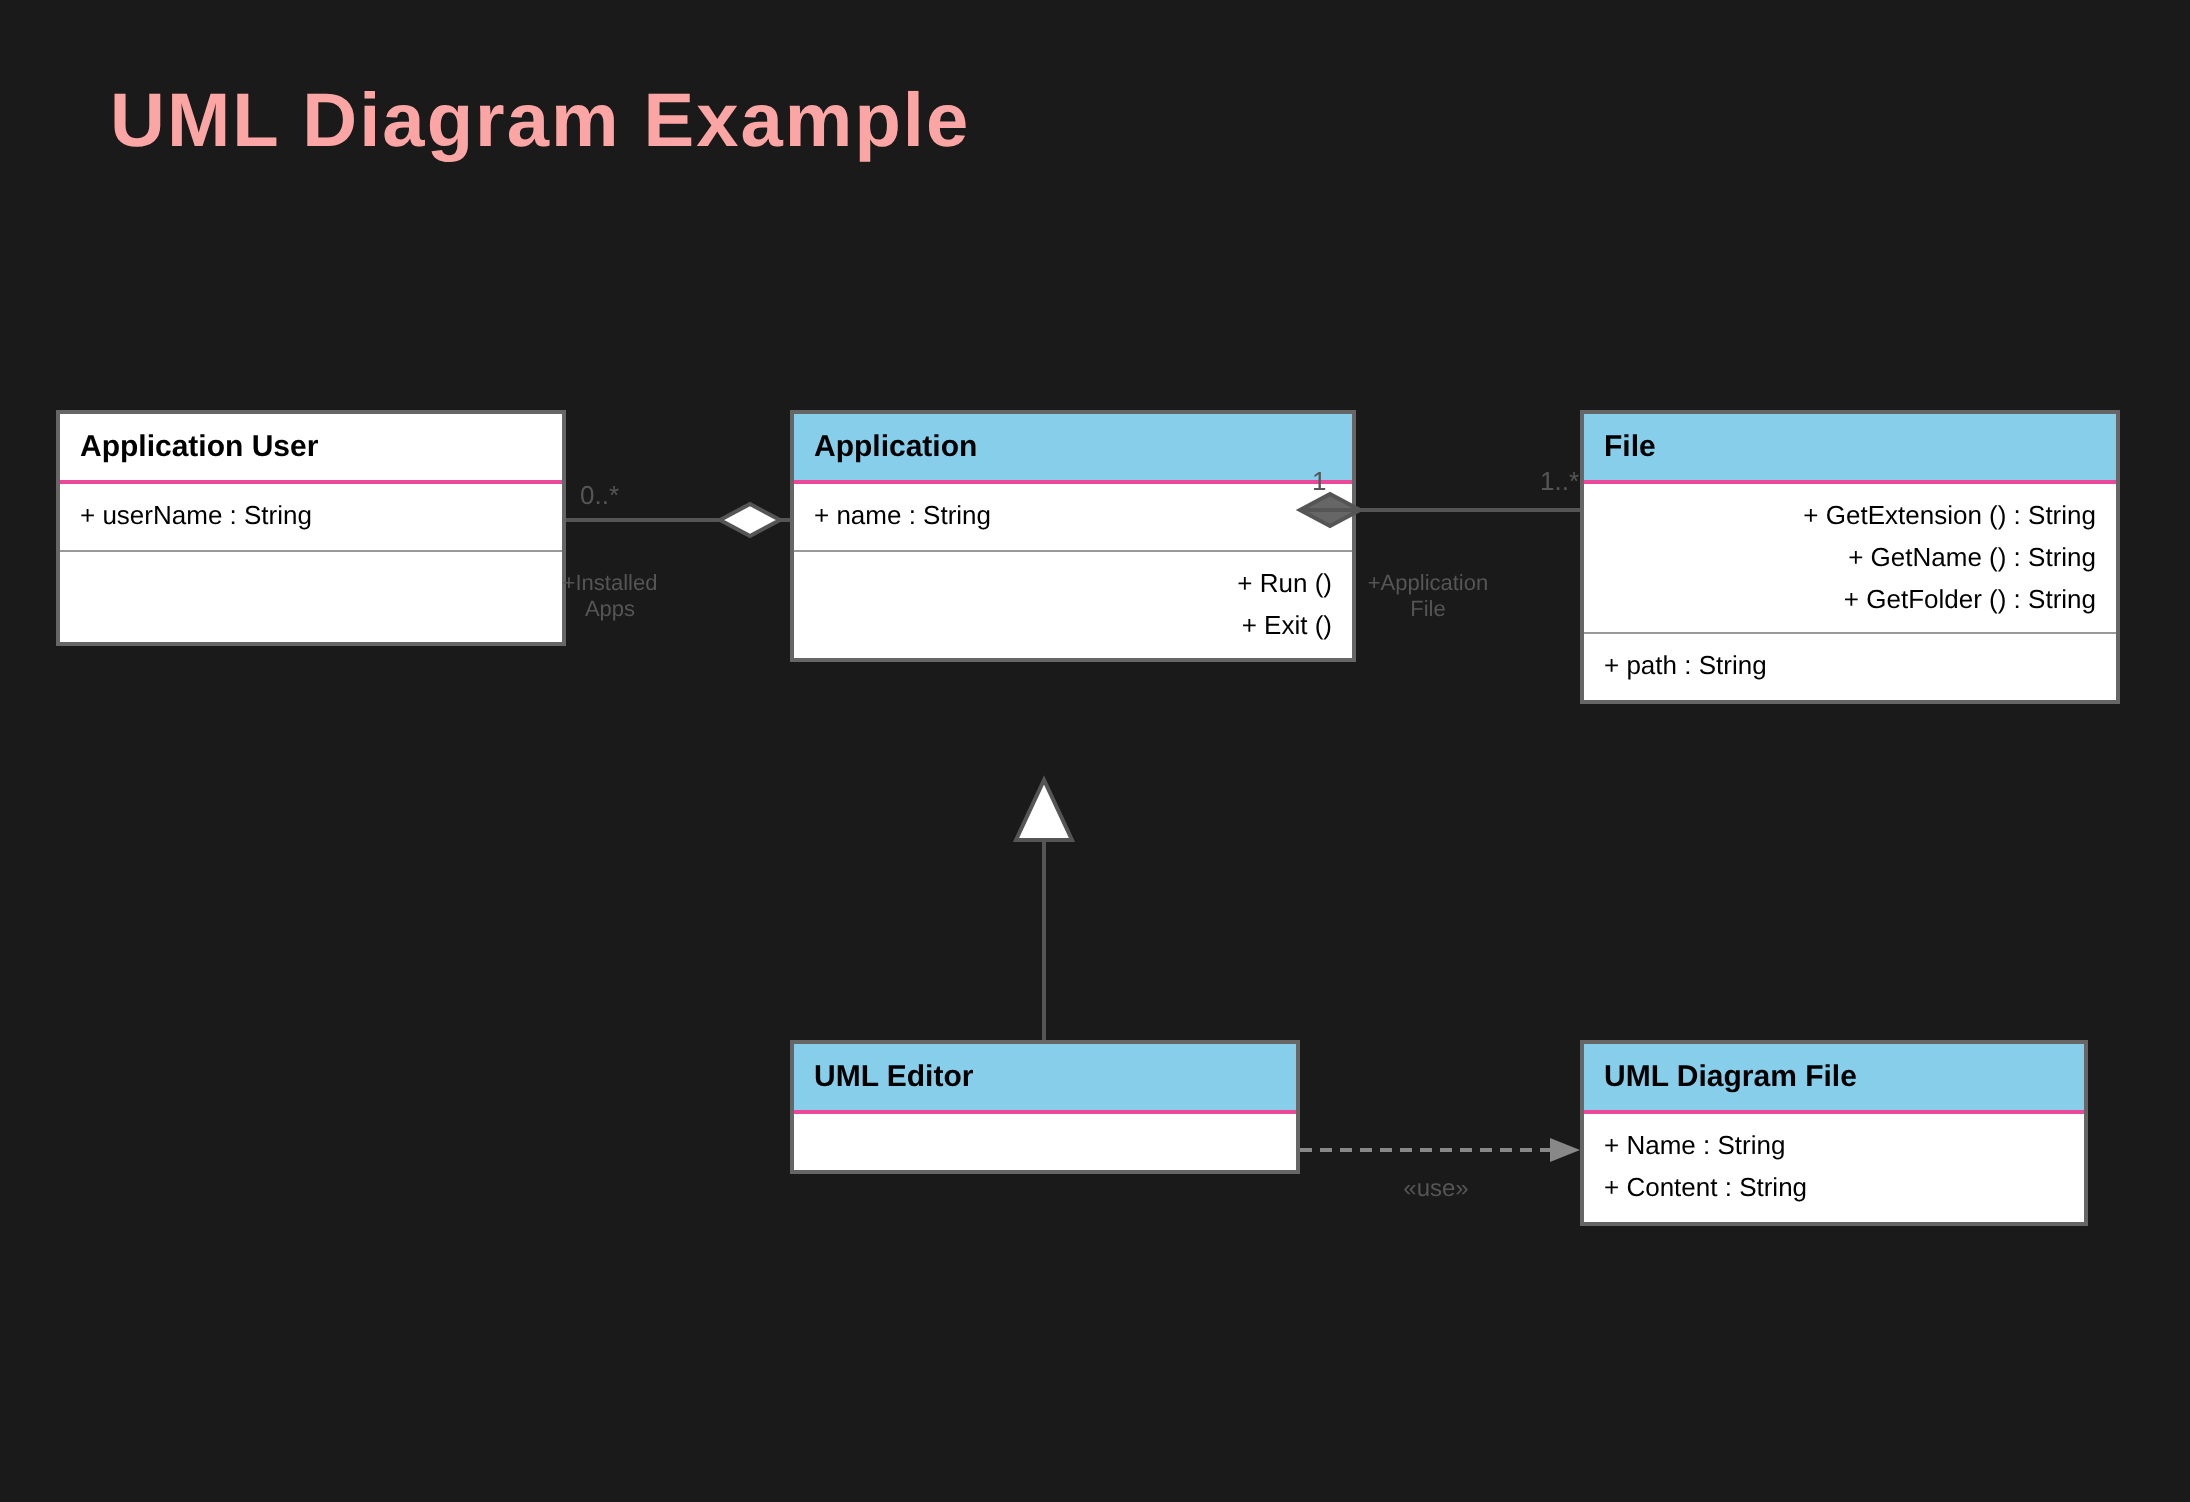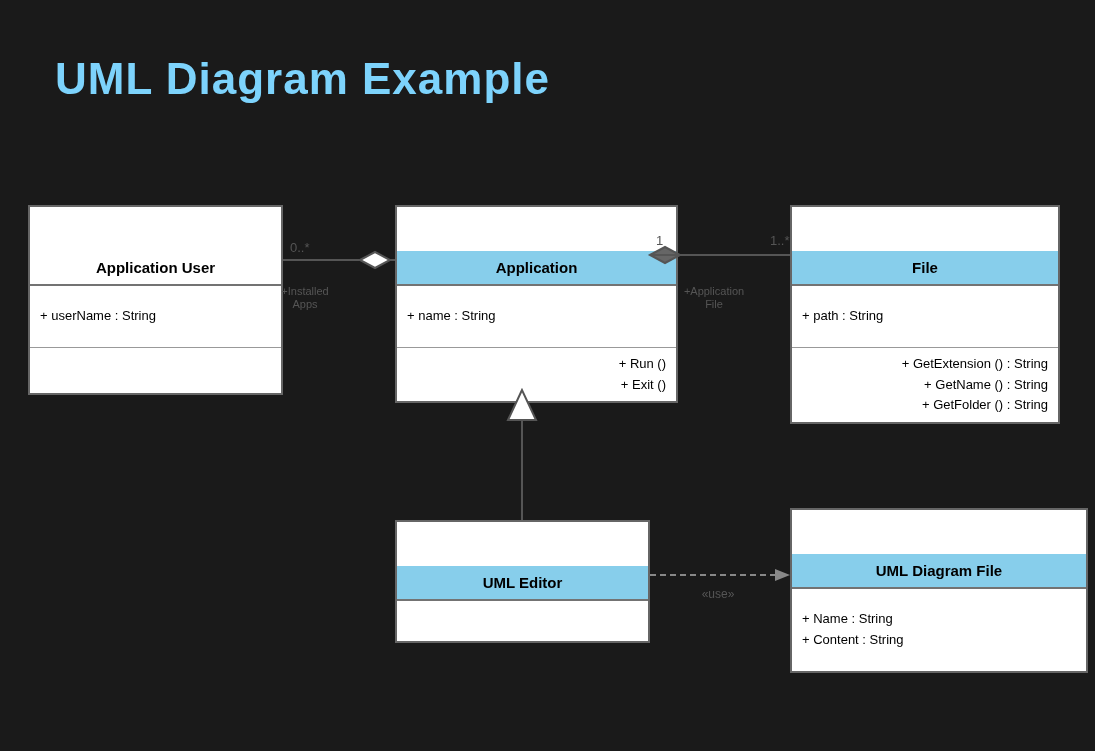--- a/index.html
+++ b/index.html
@@ -13,50 +13,48 @@
     }
     .canvas {
       position: relative;
       width: 1095px;
       height: 751px;
     }
     .title {
       position: absolute;
       top: 40px;
       left: 55px;
-      font-size: 44px;
+      font-size: 38px;
       font-weight: bold;
-      color: #7dd3fc;
+      color: #fca5a5;
       letter-spacing: 1px;
-      margin-top: 14px;
     }
     
     .uml-class {
       position: absolute;
       border: 2px solid #666;
       background: #fff;
       min-width: 120px;
     }
     .uml-class.blue-header .class-header {
       background: #87ceeb;
     }
     .uml-class.white-header .class-header {
       background: #fff;
     }
     .class-header {
-      text-align: center;
+      text-align: left;
       font-weight: bold;
       font-size: 15px;
       padding: 8px 10px;
-      border-bottom: 2px solid #737373;
+      border-bottom: 2px solid #ec4899;
       font-family: Arial, sans-serif;
-      margin-top: 44px;
     }
     .class-section {
-      padding: 20px 10px;
+      padding: 6px 10px;
       border-bottom: 1px solid #999;
       font-size: 13px;
       font-family: Arial, sans-serif;
       line-height: 1.6;
       min-height: 30px;
     }
     .class-section:last-child {
       border-bottom: none;
     }
     .class-section.methods {
@@ -94,35 +92,35 @@
     <div class="class-section">
       + name : String
     </div>
     <div class="class-section methods">
       + Run ()<br>+ Exit ()
     </div>
   </div>
 
   <div class="uml-class blue-header" style="left: 790px; top: 205px; width: 270px;">
     <div class="class-header">File</div>
+    <div class="class-section methods">
+      + GetExtension () : String<br>+ GetName () : String<br>+ GetFolder () : String
+    </div>
     <div class="class-section">
       + path : String
-    </div>
-    <div class="class-section methods">
-      + GetExtension () : String<br>+ GetName () : String<br>+ GetFolder () : String
     </div>
   </div>
 
   <div class="uml-class blue-header" style="left: 395px; top: 520px; width: 255px;">
     <div class="class-header">UML Editor</div>
     <div class="class-section" style="min-height:28px;">
     </div>
   </div>
 
-  <div class="uml-class blue-header" style="left: 790px; top: 508px; width: 298px;">
+  <div class="uml-class blue-header" style="left: 790px; top: 520px; width: 254px;">
     <div class="class-header">UML Diagram File</div>
     <div class="class-section">
       + Name : String<br>+ Content : String
     </div>
   </div>
 
   <svg class="connector-svg">
 
     <line x1="283" y1="260" x2="360" y2="260" stroke="#555" stroke-width="2"></line>
 

